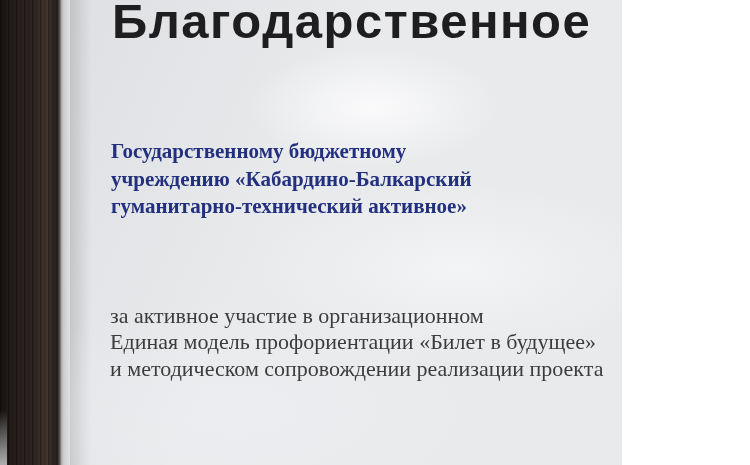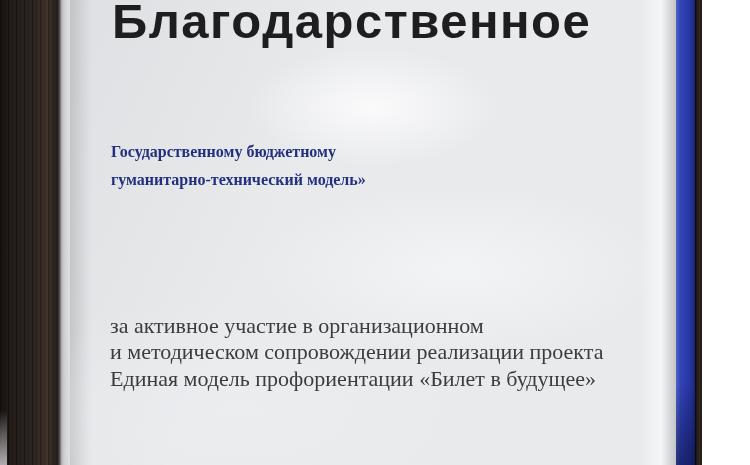--- a/index.html
+++ b/index.html
@@ -1,19 +1,19 @@
 <!DOCTYPE html>
 <html><head>
 <meta charset="utf-8">
 <style>
   * { margin: 0; padding: 0; box-sizing: border-box; }
   html, body { background: #ffffff; }
   .photo {
     position: relative;
-    width: 702px;
+    width: 622px;
     height: 465px;
     overflow: hidden;
     background: #f9a8d4;
     font-family: "Liberation Sans", sans-serif;
   }
 
   
   .frame-left {
     position: absolute;
     left: 0; top: 0; bottom: 0;
@@ -92,28 +92,28 @@
     line-height: 54px;
     letter-spacing: 1.5px;
     color: #1e1e20;
     white-space: nowrap;
   }
   .recipient {
     position: absolute;
     left: 111px; top: 138px;
     font-family: "Liberation Serif", serif;
     font-weight: bold;
-    font-size: 16px;
+    font-size: 21px;
     line-height: 27.5px;
     color: #22307f;
     white-space: nowrap;
   }
   .reason {
     position: absolute;
-    left: 110px; top: 313px;
+    left: 110px; top: 303px;
     font-family: "Liberation Serif", serif;
     font-weight: normal;
     font-size: 22px;
     line-height: 26.3px;
     color: #3c3c3e;
     white-space: nowrap;
   }
 </style>
 </head>
 <body>
@@ -128,22 +128,23 @@
   <div class="stripe"></div>
 
   <div class="frame-right"></div>
 
   <h1 class="title">
     <div>Благодарственное</div>
   </h1>
 
   <div class="recipient">
     <div>Государственному бюджетному</div>
-    <div>гуманитарно-технический модель»</div>
+    <div>учреждению «Кабардино-Балкарский</div>
+    <div>гуманитарно-технический активное»</div>
   </div>
 
   <div class="reason">
     <div>за активное участие в организационном</div>
+    <div>Единая модель профориентации «Билет в будущее»</div>
     <div>и методическом сопровождении реализации проекта</div>
-    <div>Единая модель профориентации «Билет в будущее»</div>
   </div>
 
 </div>
 
 </body></html>

